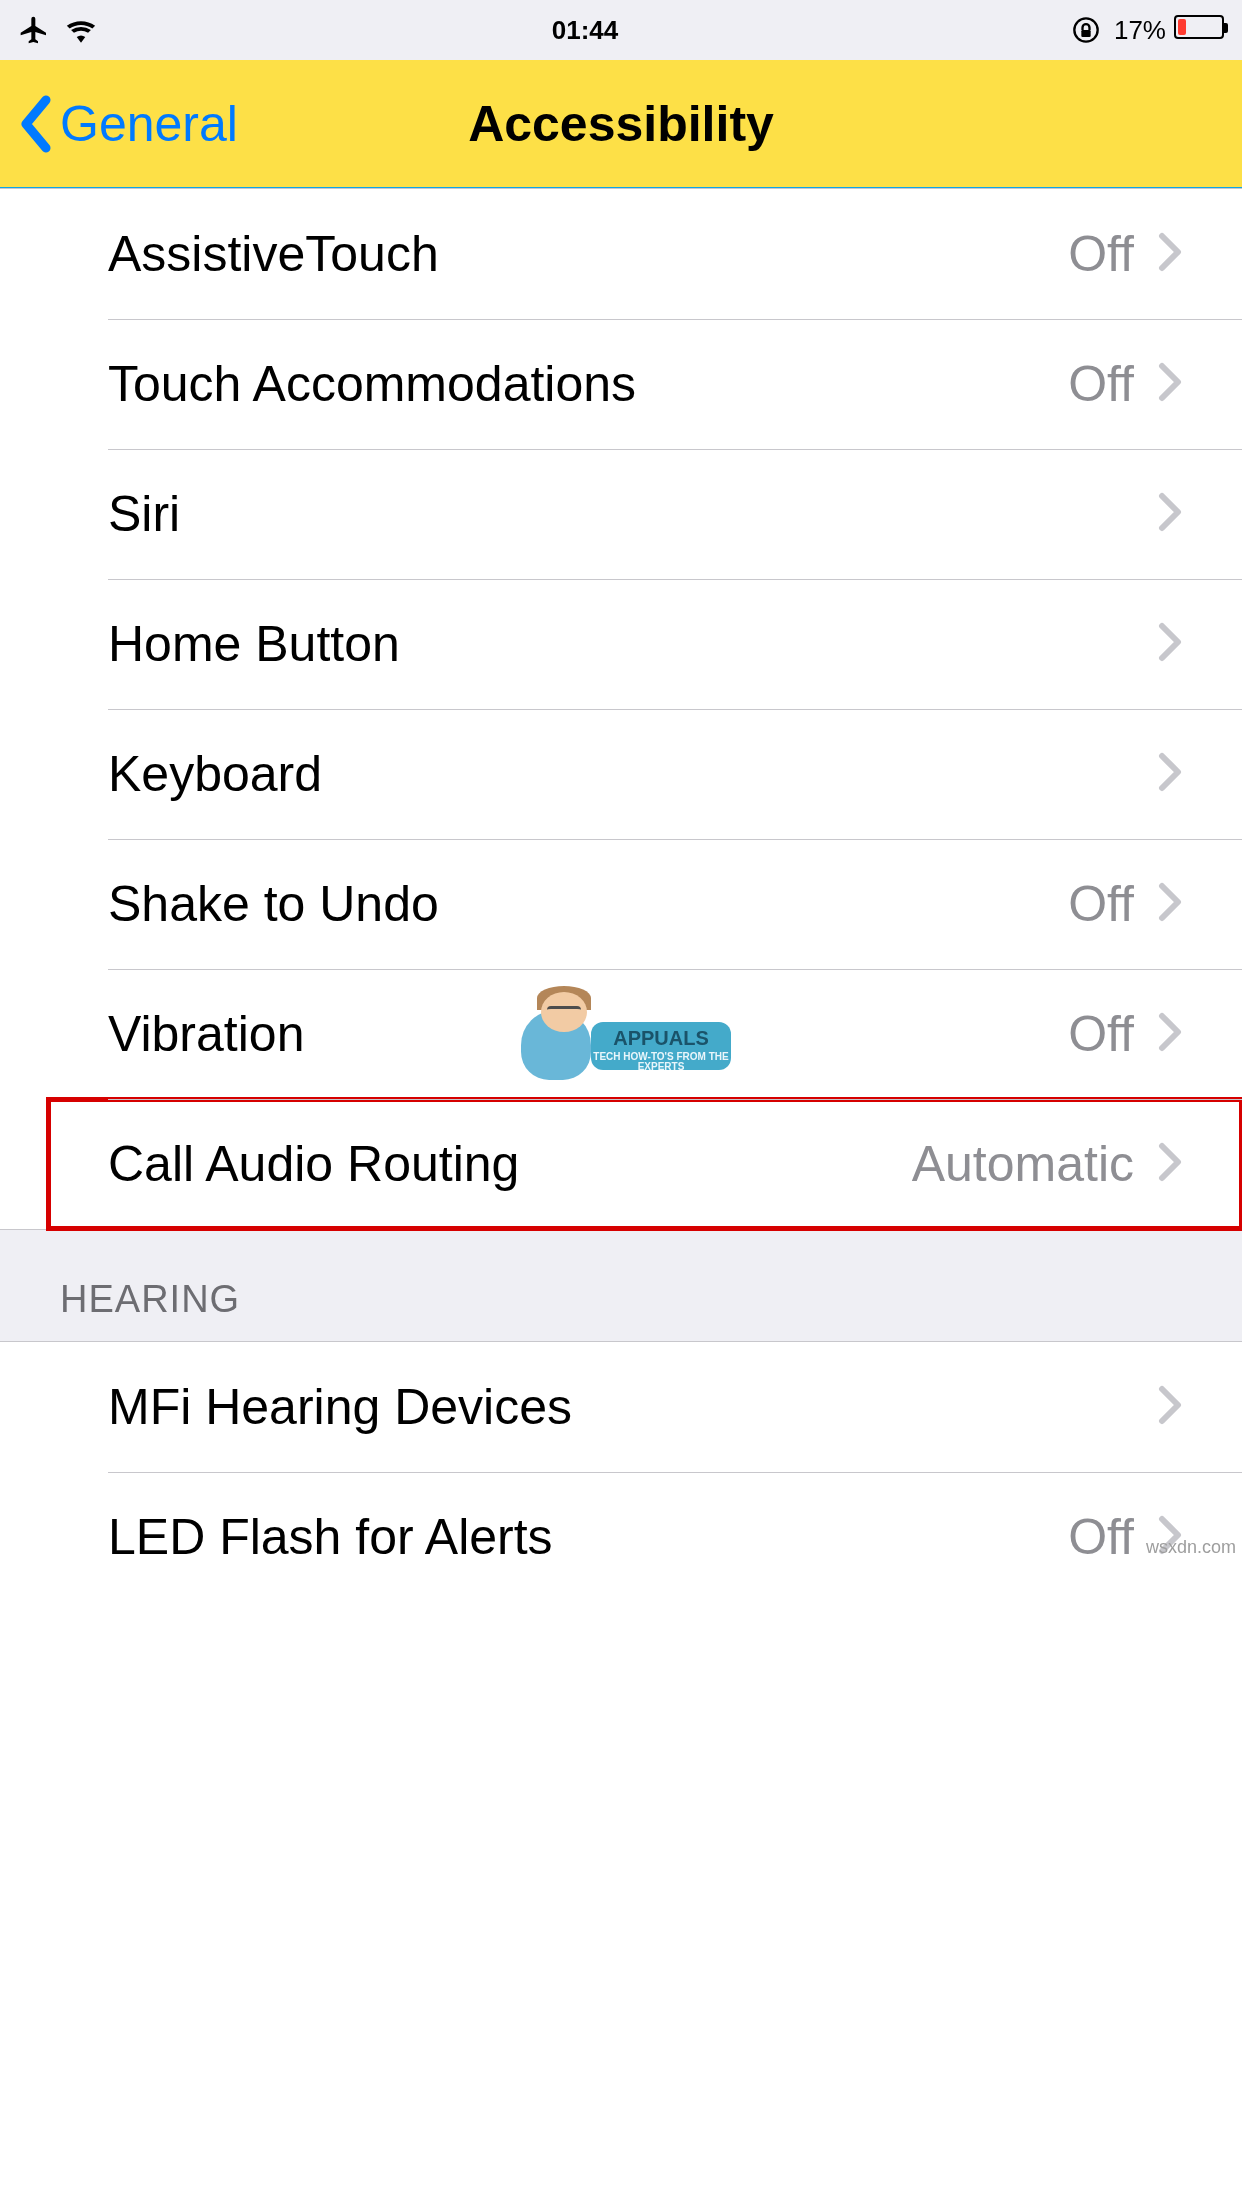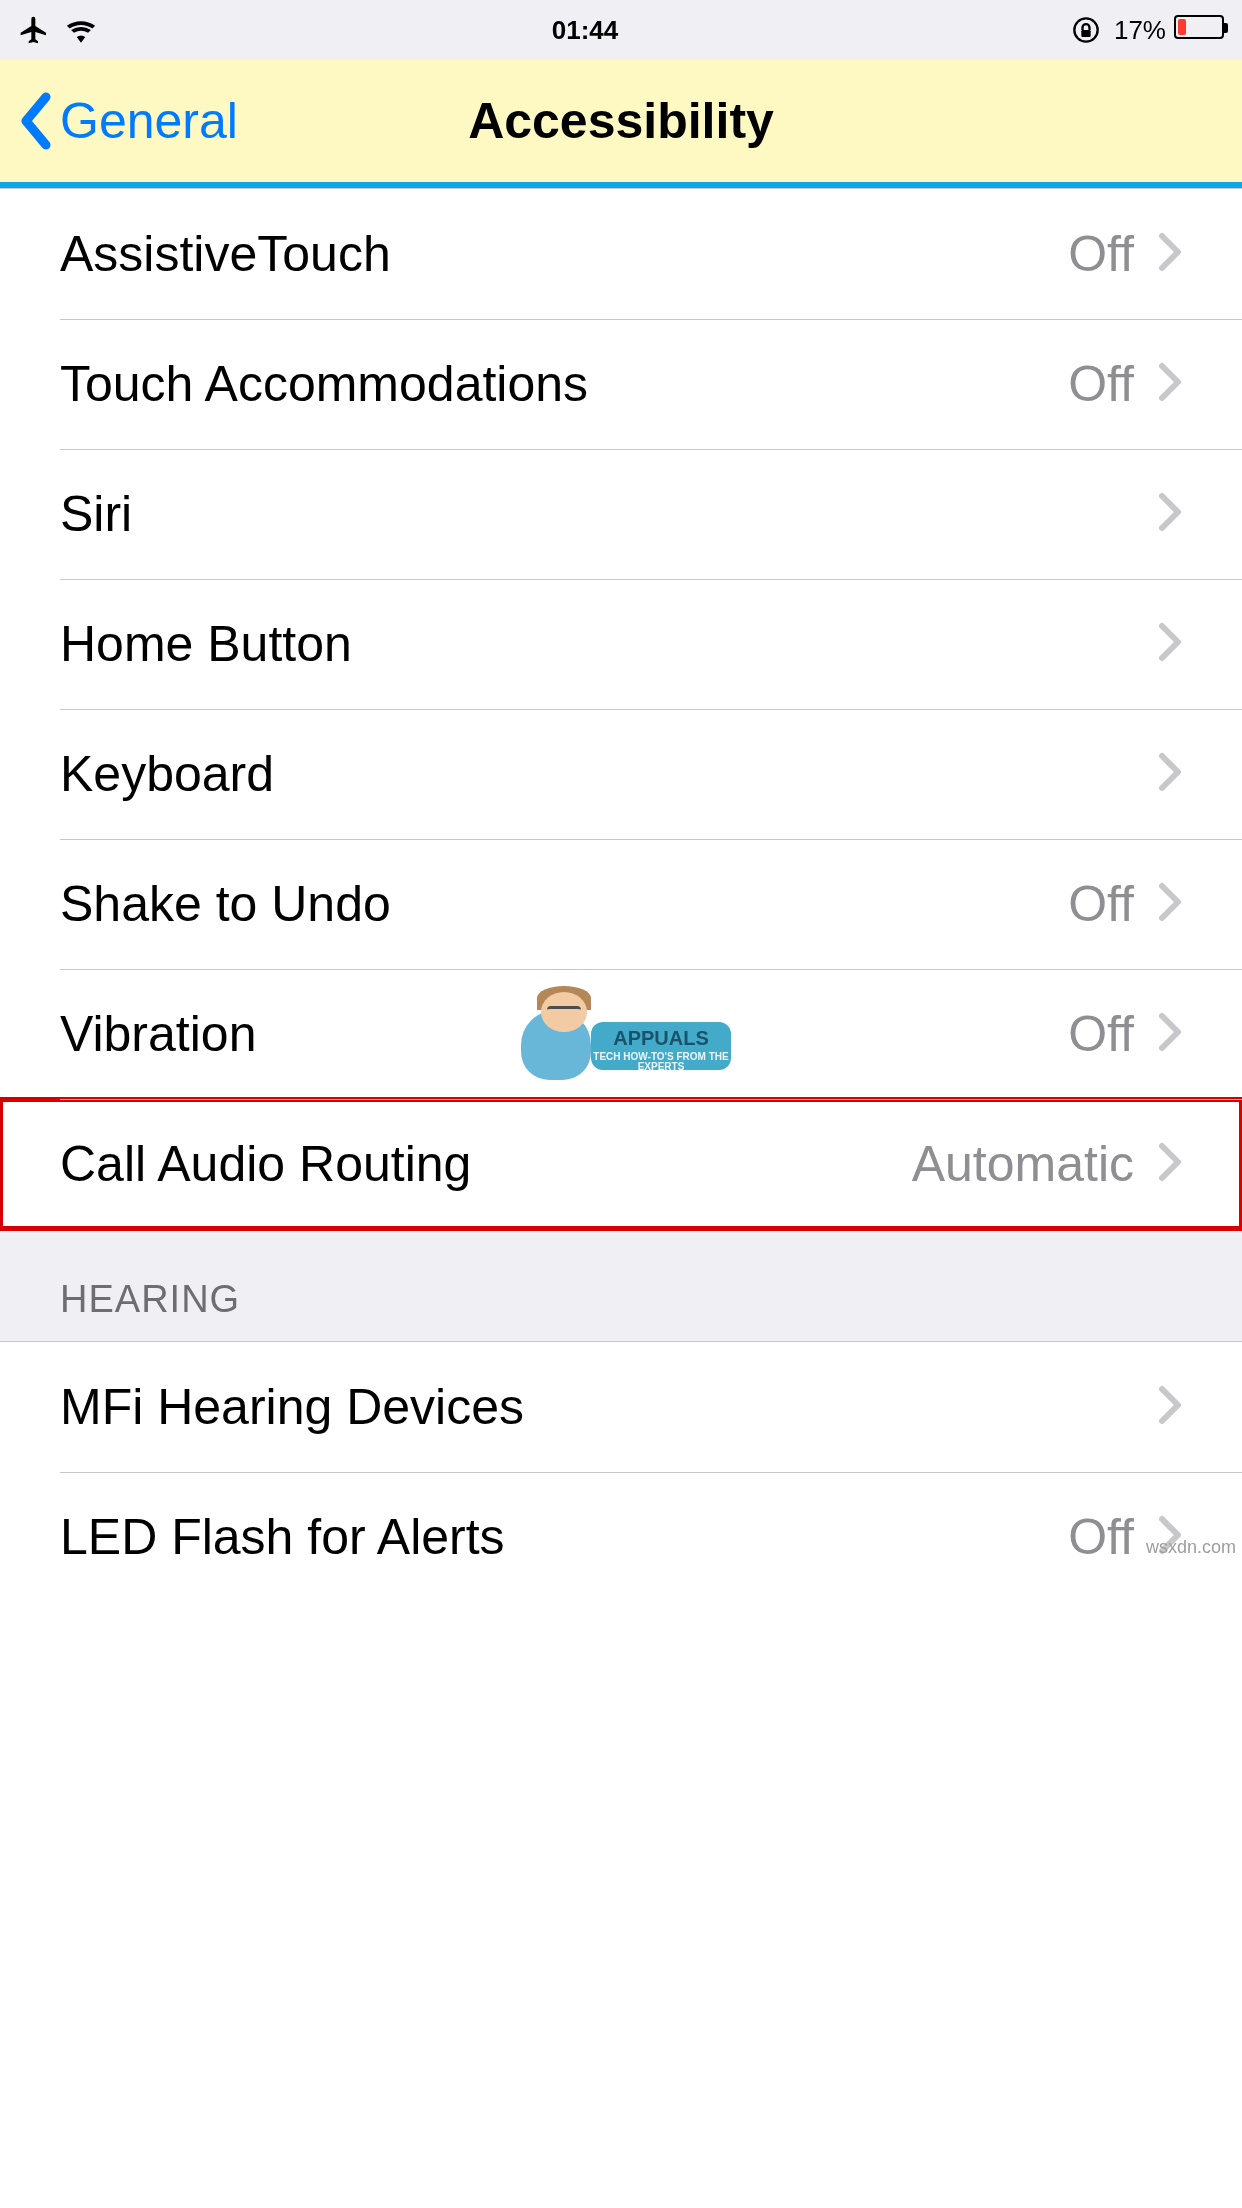--- a/index.html
+++ b/index.html
@@ -33,38 +33,38 @@
     content: ""; position: absolute; right: -6px; top: 6px; width: 4px; height: 10px;
     background: #000; border-radius: 0 2px 2px 0;
   }
   .battery-fill {
     position: absolute; left: 2px; top: 2px; bottom: 2px;
     width: 17%; background: #ff3b30; border-radius: 2px;
   }
 
   
   .navbar {
-    height: 128px; width: 100%; background: #fef9c3;
-    border-bottom: 6px solid #0ea5e9;
+    height: 128px; width: 100%; background: #fde047;
+    border-bottom: 1px solid #0ea5e9;
     position: relative;
     display: flex; align-items: center;
   }
   .back-btn {
     position: absolute; left: 18px; top: 50%; transform: translateY(-50%);
     display: flex; align-items: center; gap: 6px;
     color: #007aff; font-size: 50px;
   }
   .back-chevron { display:inline-flex; }
   .nav-title {
     position: absolute; left: 0; right: 0; text-align: center;
     font-size: 50px; font-weight: 600; color: #000;
   }
 
   
-  .section { background: #fff; }
+  .section { background: #fff; padding-left: 48px; }
   .section.first { border-top: 1px solid #c8c7cc; margin-top: 0; }
   .section .row {
     display: flex; align-items: center;
     min-height: 130px;
     padding: 0 60px 0 60px;
     position: relative;
   }
   .section .row + .row::before {
     content: ""; position: absolute; left: 60px; right: 0; top: 0;
     height: 1px; background: #c8c7cc;

